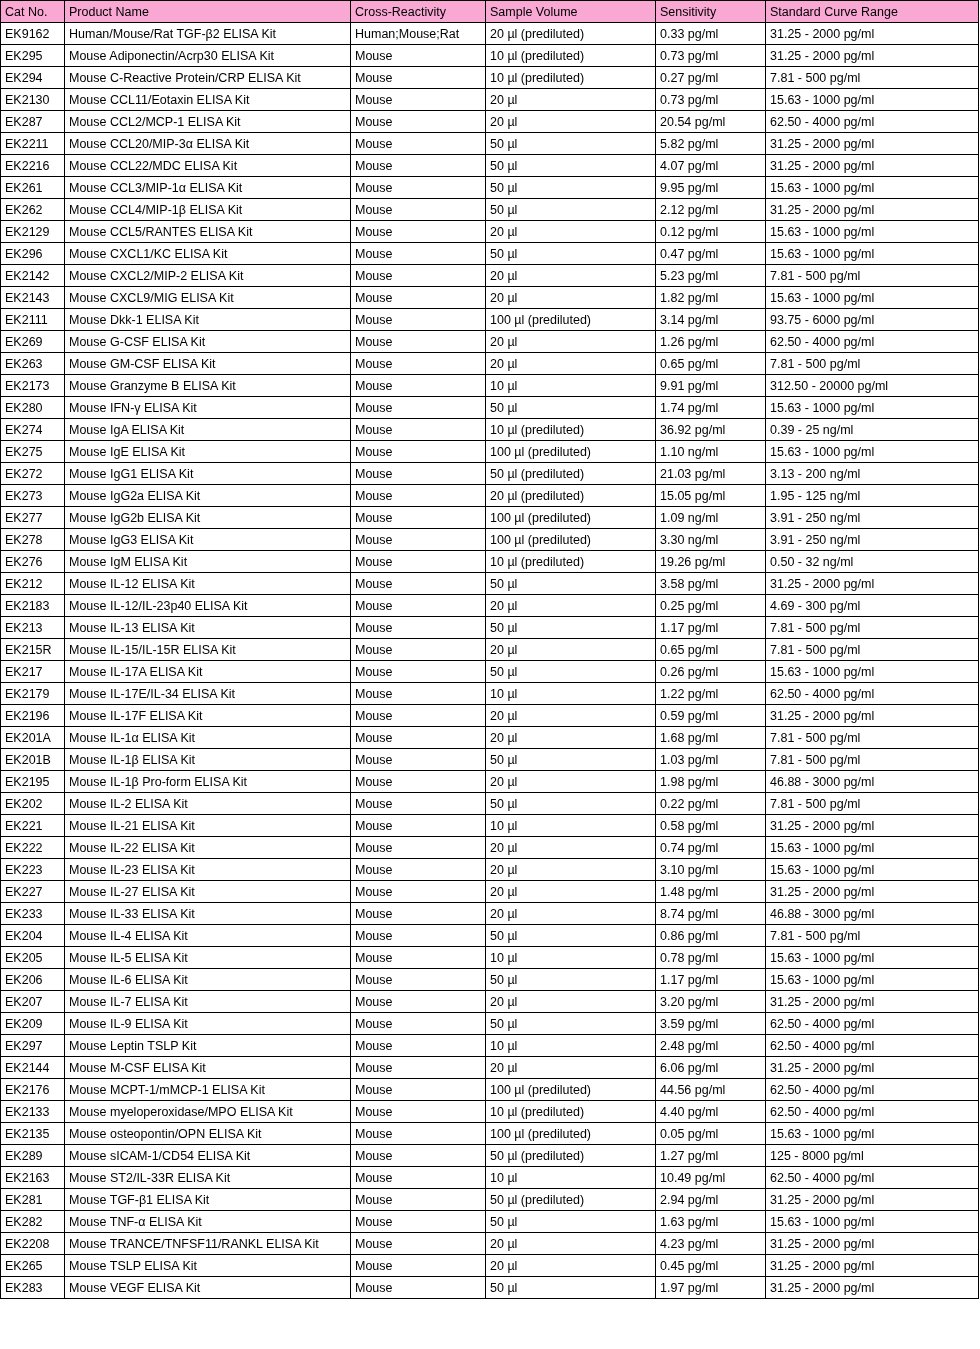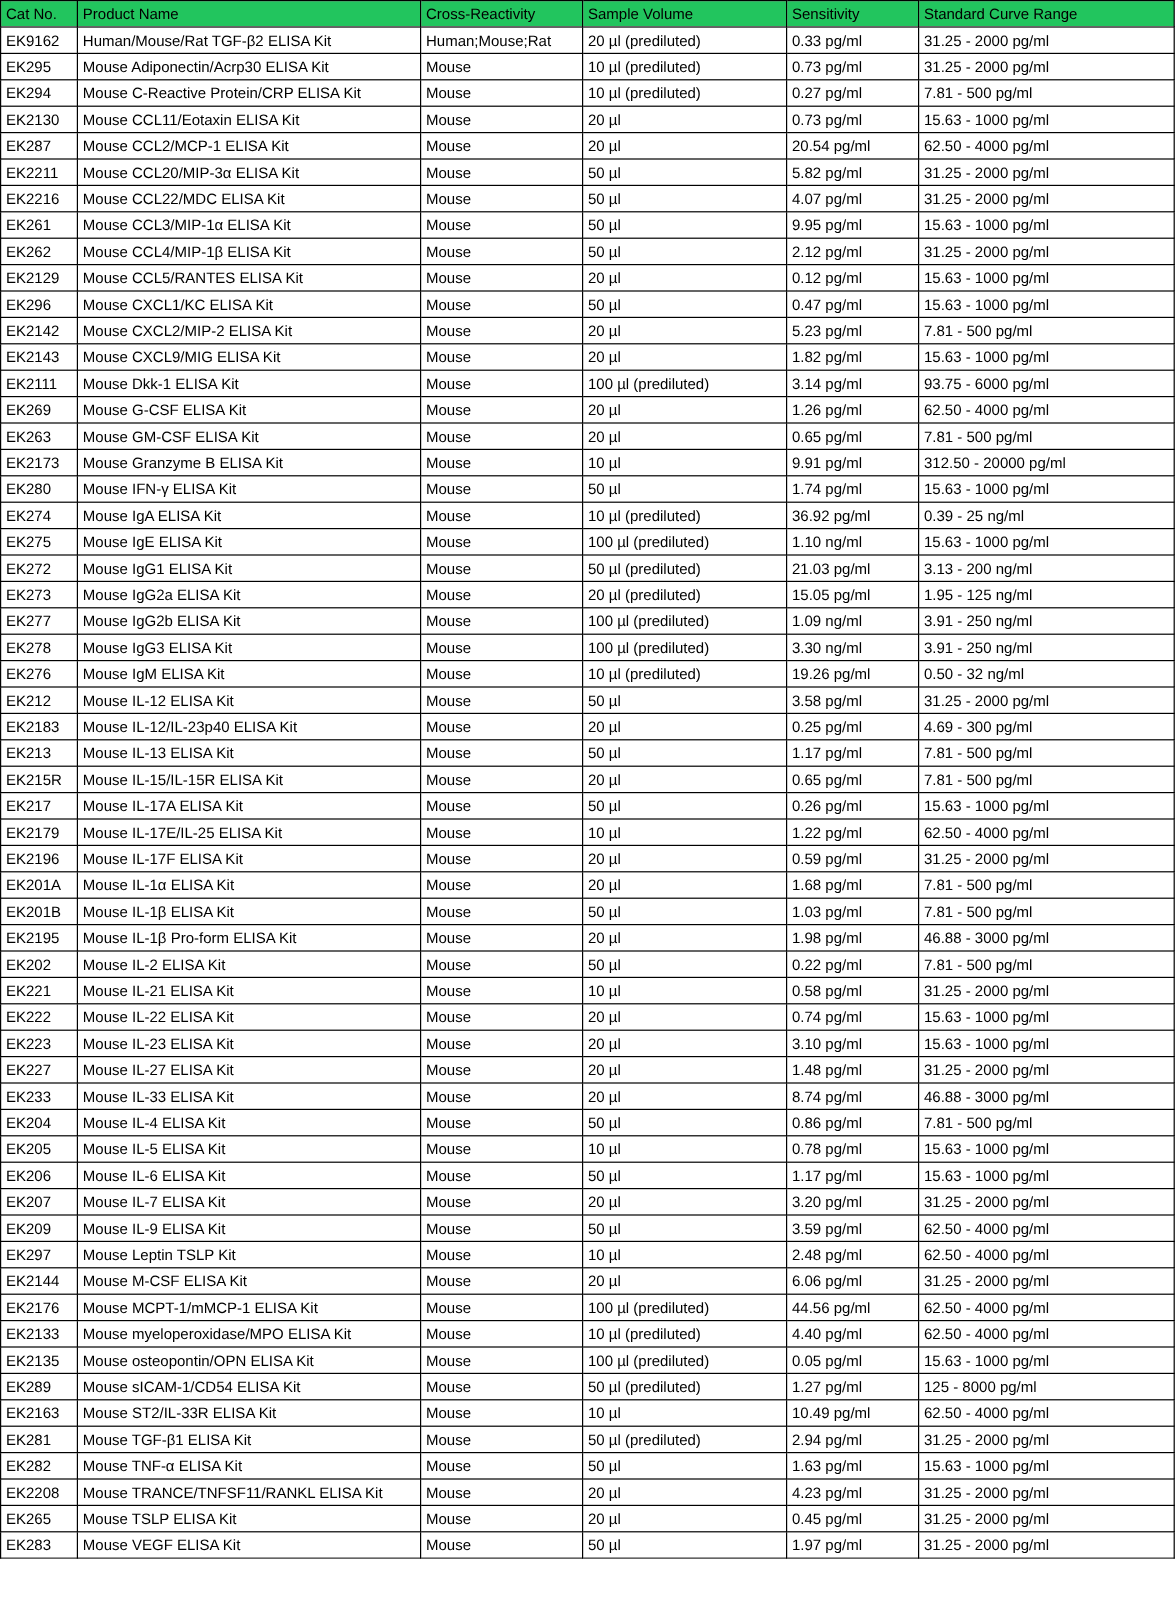--- a/index.html
+++ b/index.html
@@ -25,21 +25,21 @@
     padding: 3px 3px 3px 4px;
     height: 15px;
     vertical-align: middle;
     color: #000000;
     white-space: nowrap;
     overflow: hidden;
     text-align: left;
     font-weight: normal;
   }
   table.kit-table thead th {
-    background: #22c55e;
+    background: #f9a8d4;
   }
   col.c0 { width: 64px; }
   col.c1 { width: 286px; }
   col.c2 { width: 135px; }
   col.c3 { width: 170px; }
   col.c4 { width: 110px; }
   col.c5 { width: 213px; }
 </style>
 </head>
 <body>
@@ -299,21 +299,21 @@
       <tr>
         <td>EK217</td>
         <td>Mouse IL-17A ELISA Kit</td>
         <td>Mouse</td>
         <td>50 µl</td>
         <td>0.26 pg/ml</td>
         <td>15.63 - 1000 pg/ml</td>
       </tr>
       <tr>
         <td>EK2179</td>
-        <td>Mouse IL-17E/IL-25 ELISA Kit</td>
+        <td>Mouse IL-17E/IL-34 ELISA Kit</td>
         <td>Mouse</td>
         <td>10 µl</td>
         <td>1.22 pg/ml</td>
         <td>62.50 - 4000 pg/ml</td>
       </tr>
       <tr>
         <td>EK2196</td>
         <td>Mouse IL-17F ELISA Kit</td>
         <td>Mouse</td>
         <td>20 µl</td>

